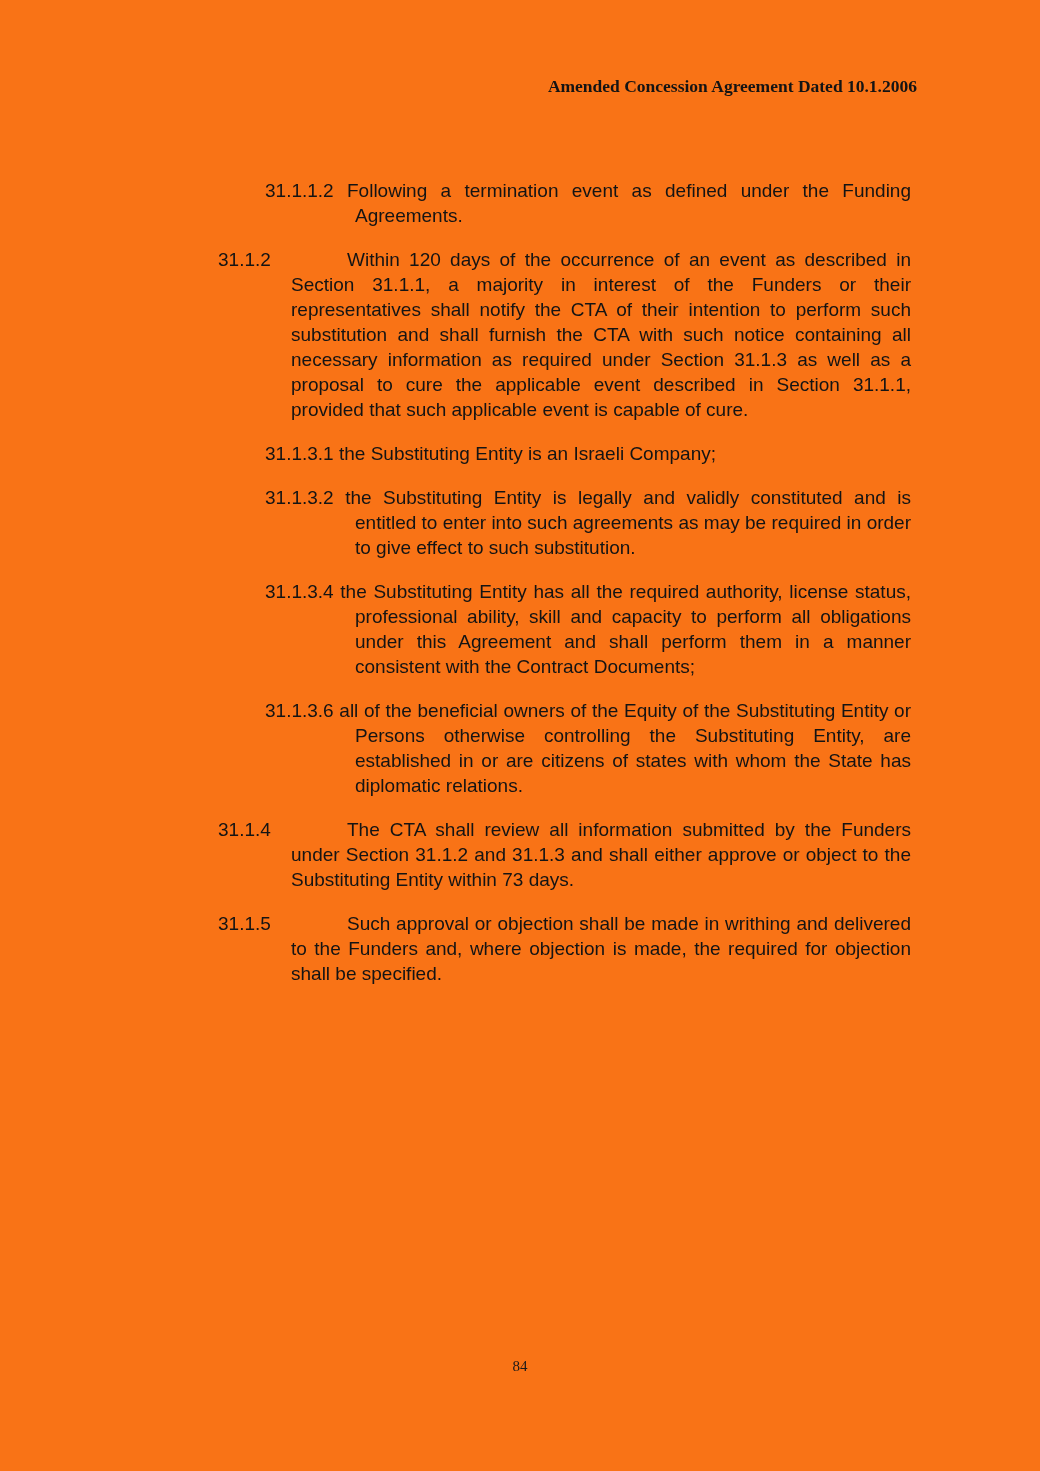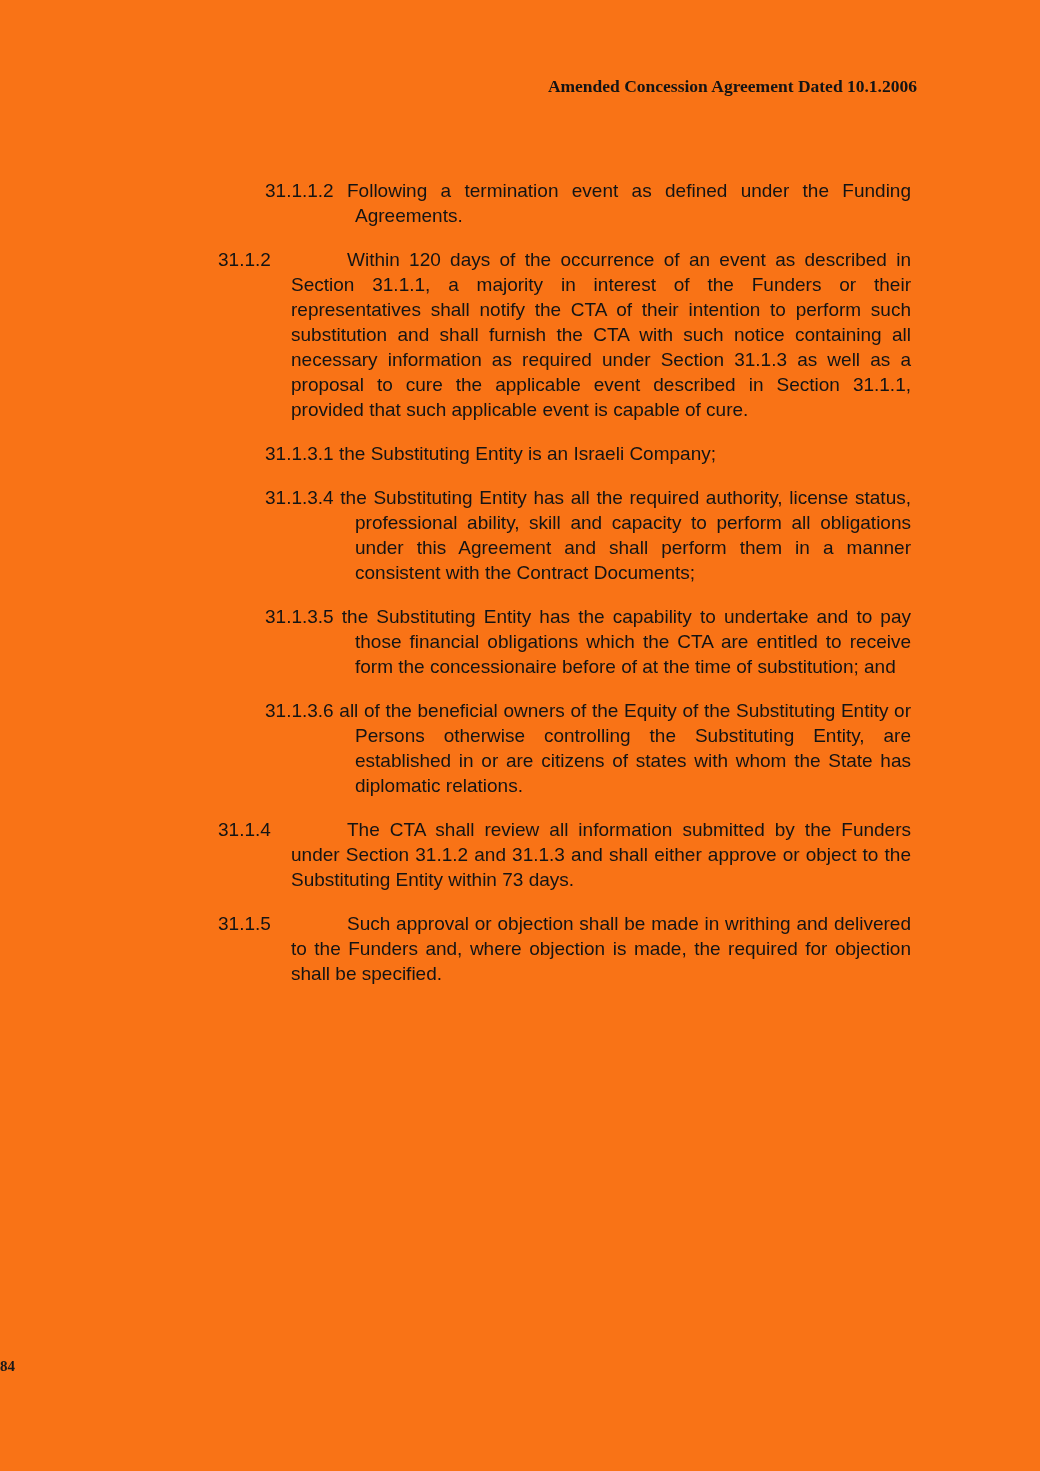--- a/index.html
+++ b/index.html
@@ -62,25 +62,24 @@
     text-indent: -90px;
   }
   .para.level2 .body {
     display: inline;
   }
   .page-footer {
     position: absolute;
     top: 1358px;
     left: 0;
     width: 100%;
-    text-align: left;
+    text-align: center;
     font-family: "Liberation Serif", serif;
     font-size: 15px;
     color: #1a1a1a;
-    font-weight: bold;
   }
 </style>
 </head>
 <body>
 
 <div class="page">
 
   <div class="doc-header">
     <div>Amended Concession Agreement Dated 10.1.2006</div>
   </div>
@@ -96,31 +95,31 @@
       <span class="num">31.1.2</span>
       <span class="body">Within 120 days of the occurrence of an event as described in Section 31.1.1, a majority in interest of the Funders or their representatives shall notify the CTA of their intention to perform such substitution and shall furnish the CTA with such notice containing all necessary information as required under Section 31.1.3 as well as a proposal to cure the applicable event described in Section 31.1.1, provided that such applicable event is capable of cure.</span>
     </div>
 
 
     <div class="para level2">
       <span class="num">31.1.3.1</span>
       <span class="body">the Substituting Entity is an Israeli Company;</span>
     </div>
 
+    <div class="para level2">
+      <span class="num">31.1.3.2</span>
+      <span class="body">the Substituting Entity is legally and validly constituted and is entitled to enter into such agreements as may be required in order to give effect to such substitution.</span>
+    </div>
 
 
     <div class="para level2">
       <span class="num">31.1.3.4</span>
       <span class="body">the Substituting Entity has all the required authority, license status, professional ability, skill and capacity to perform all obligations under this Agreement and shall perform them in a manner consistent with the Contract Documents;</span>
     </div>
 
-    <div class="para level2">
-      <span class="num">31.1.3.5</span>
-      <span class="body">the Substituting Entity has the capability to undertake and to pay those financial obligations which the CTA are entitled to receive form the concessionaire before of at the time of substitution; and</span>
-    </div>
 
     <div class="para level2">
       <span class="num">31.1.3.6</span>
       <span class="body">all of the beneficial owners of the Equity of the Substituting Entity or Persons otherwise controlling the Substituting Entity, are established in or are citizens of states with whom the State has diplomatic relations.</span>
     </div>
 
     <div class="para level1">
       <span class="num">31.1.4</span>
       <span class="body">The CTA shall review all information submitted by the Funders under Section 31.1.2 and 31.1.3 and shall either approve or object to the Substituting Entity within 73 days.</span>
     </div>

